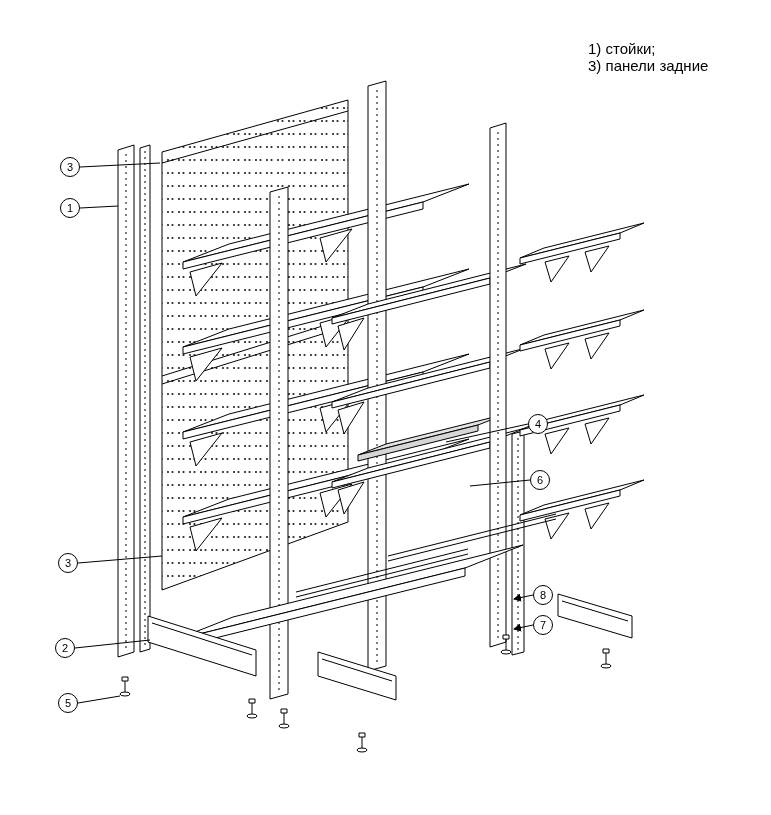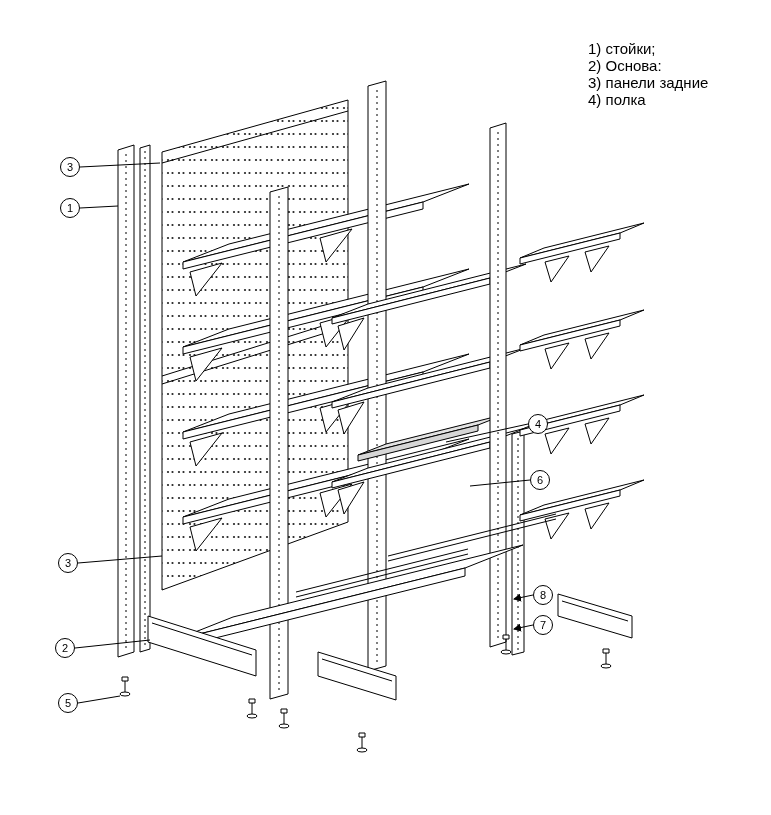--- a/index.html
+++ b/index.html
@@ -237,18 +237,16 @@
       <g>
         <line x1="533" y1="625" x2="514" y2="629" marker-end="url(#arrow)"></line>
         <circle cx="543" cy="625" r="9.5" fill="#fff"></circle>
         <text class="callout-num" x="543" y="629" text-anchor="middle" stroke="none" fill="#000">7</text>
       </g>
     </g>
   </svg>
 
   <div class="legend">
     <div>1) стойки;</div>
-    <div>2) Основа:</div>
     <div>3) панели задние</div>
-    <div>4) полка</div>
   </div>
 
 </div>
 
 </body></html>

